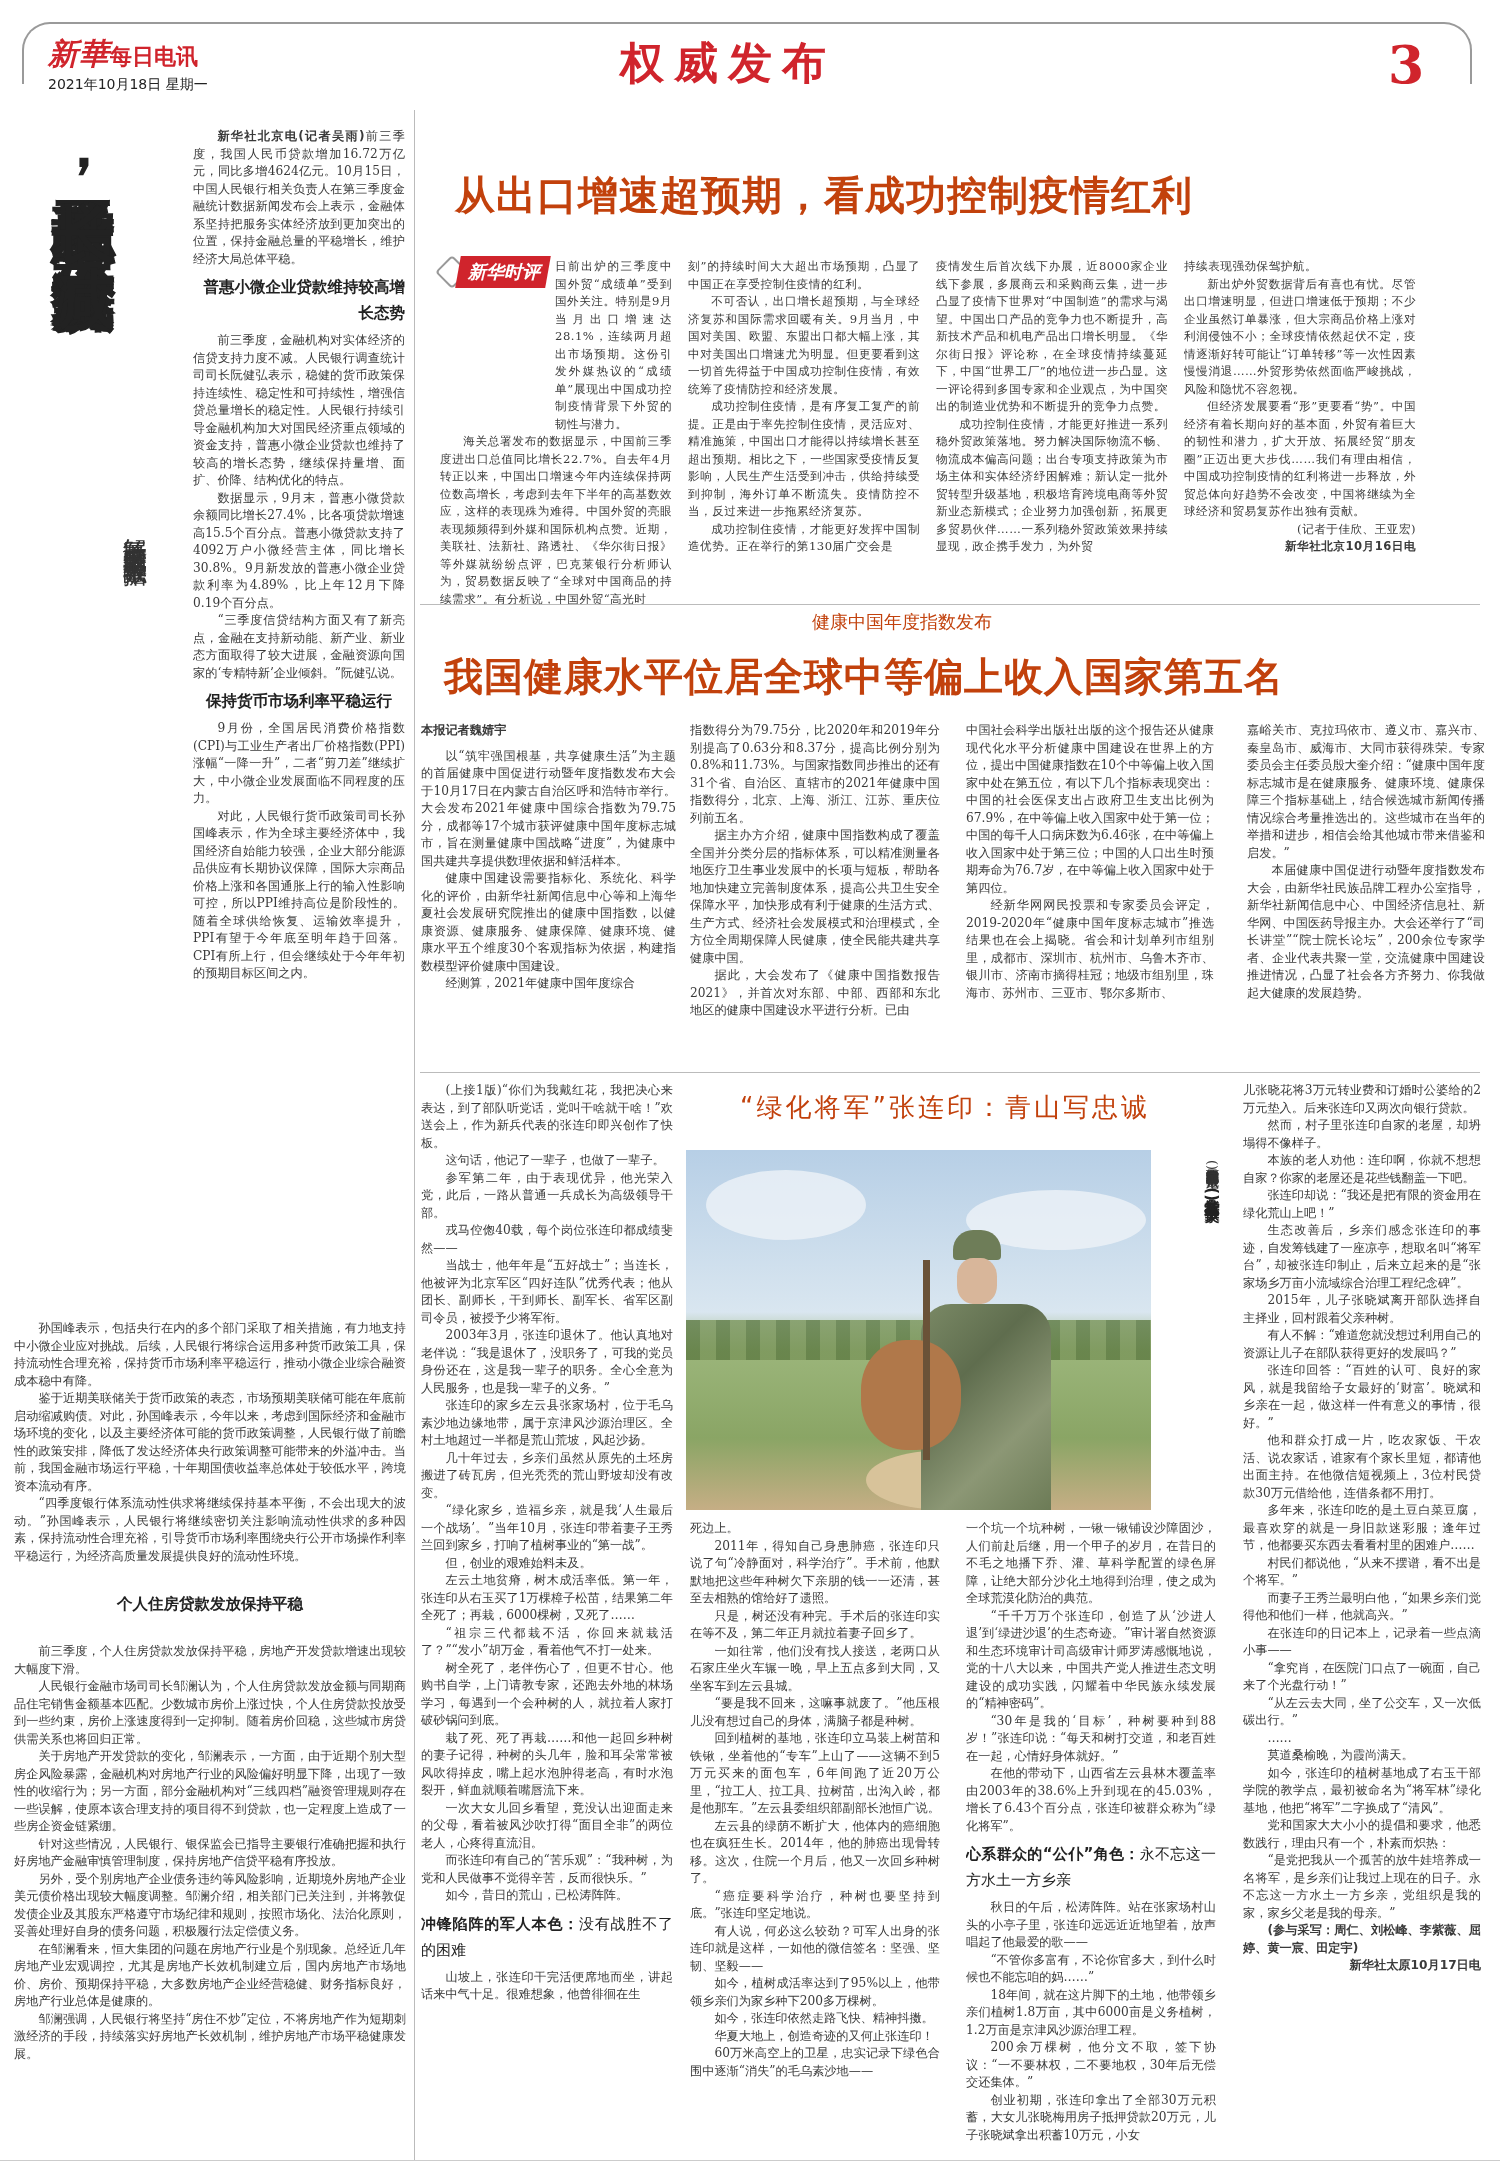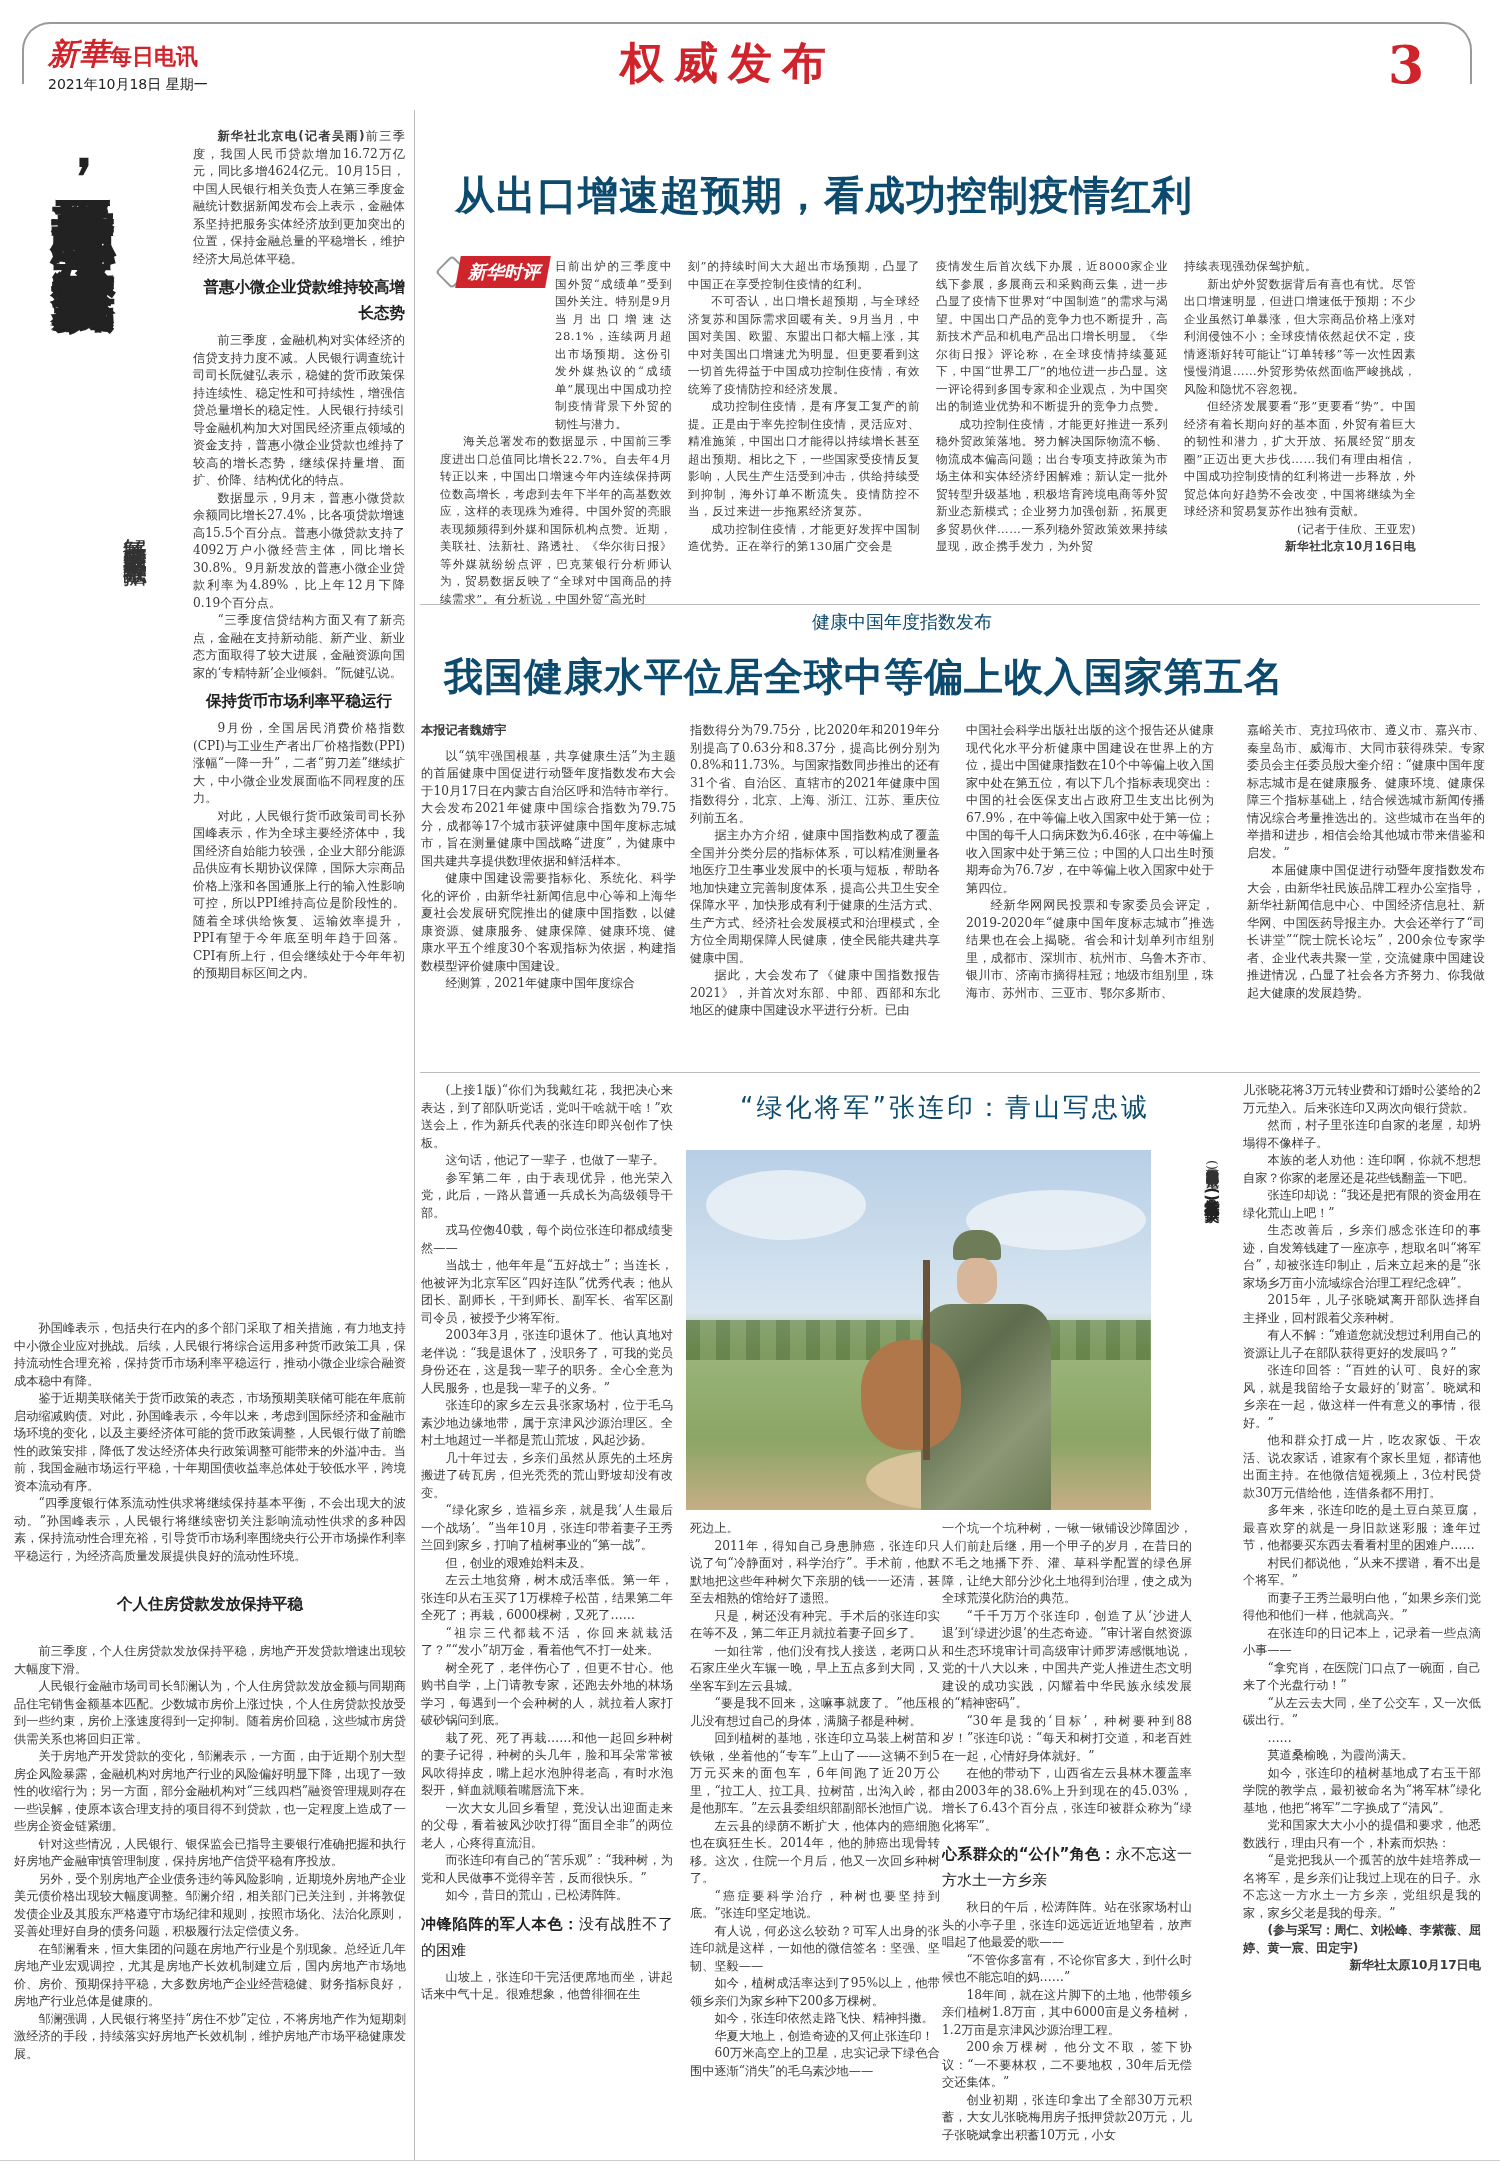--- a/index.html
+++ b/index.html
@@ -9,21 +9,21 @@
 .logo small{font-style:normal;font-size:22px;letter-spacing:0}
 .date{position:absolute;left:48px;top:76px;font-family:"DejaVu Sans",sans-serif;font-size:14px;color:#222}
 .section-title{position:absolute;left:620px;top:34px;color:#d0242c;font-weight:bold;font-size:44px;letter-spacing:10px}
 .page-no{position:absolute;left:1388px;top:34px;color:#d0242c;font-weight:bold;font-size:52px}
 .col{position:absolute;font-size:12.2px;line-height:17.5px;text-align:justify;color:#3a3a3a}
 .col p{text-indent:2em}
 .col p.noi{text-indent:0}
 .sub{font-family:"DejaVu Sans",sans-serif;font-weight:bold;font-size:15.5px;line-height:26px;color:#222;margin:6px 0}
 .vhead{position:absolute;left:42px;top:150px;width:80px;font-family:"DejaVu Serif",serif;font-weight:bold;font-size:64px;line-height:75px;color:#222;writing-mode:vertical-rl}
 .vsub{position:absolute;left:120px;top:520px;font-family:"DejaVu Sans",sans-serif;font-size:24px;line-height:30px;color:#333;writing-mode:vertical-rl;letter-spacing:2px}
-.h1{position:absolute;font-family:"DejaVu Serif",serif;font-weight:bold;color:#0c4a6e;white-space:nowrap}
+.h1{position:absolute;font-family:"DejaVu Serif",serif;font-weight:bold;color:#c2410c;white-space:nowrap}
 .badge{position:absolute;left:440px;top:256px;width:110px;height:32px}
 .badge .bg{position:absolute;left:18px;top:0;width:90px;height:32px;background:#d0242c;transform:skewX(-10deg)}
 .badge .txt{position:absolute;left:28px;top:4px;color:#fff;font-family:"DejaVu Sans",sans-serif;font-weight:bold;font-style:italic;font-size:18px}
 .badge .pen{position:absolute;left:0;top:4px;width:24px;height:24px;border:2px solid #999;border-radius:4px;transform:rotate(45deg)}
 .rule{position:absolute;background:#bbb}
 .byline{font-family:"DejaVu Sans",sans-serif;font-weight:bold}
 .photo{position:absolute;left:686px;top:1150px;width:465px;height:360px;overflow:hidden;background:linear-gradient(#b7cfe6 0%,#d9e6f0 45%,#9bb57a 56%,#8aa565 80%,#c6ae85 100%)}
 .photo .cloud{position:absolute;background:#eef3f8;border-radius:50%;opacity:.8}
 .photo .trees{position:absolute;left:0;top:170px;width:100%;height:40px;background:repeating-linear-gradient(90deg,#5d7a42 0 14px,#7a955a 14px 30px);opacity:.8}
 .photo .person{position:absolute;left:175px;top:80px;width:130px;height:280px}
@@ -182,21 +182,21 @@
   <p>回到植树的基地，张连印立马装上树苗和铁锹，坐着他的“专车”上山了——这辆不到5万元买来的面包车，6年间跑了近20万公里，“拉工人、拉工具、拉树苗，出沟入岭，都是他那车。”左云县委组织部副部长池恒广说。</p>
   <p>左云县的绿荫不断扩大，他体内的癌细胞也在疯狂生长。2014年，他的肺癌出现骨转移。这次，住院一个月后，他又一次回乡种树了。</p>
   <p>“癌症要科学治疗，种树也要坚持到底。”张连印坚定地说。</p>
   <p>有人说，何必这么较劲？可军人出身的张连印就是这样，一如他的微信签名：坚强、坚韧、坚毅——</p>
   <p>如今，植树成活率达到了95%以上，他带领乡亲们为家乡种下200多万棵树。</p>
   <p>如今，张连印依然走路飞快、精神抖擞。</p>
   <p>华夏大地上，创造奇迹的又何止张连印！</p>
   <p>60万米高空上的卫星，忠实记录下绿色合围中逐渐“消失”的毛乌素沙地——</p>
 </div>
 
-<div class="col" style="left:942px;top:1520px;width:250px;height:640px;overflow:hidden">
+<div class="col" style="left:966px;top:1520px;width:250px;height:640px;overflow:hidden">
   <p class="noi">一个坑一个坑种树，一锹一锹铺设沙障固沙，人们前赴后继，用一个甲子的岁月，在昔日的不毛之地播下乔、灌、草科学配置的绿色屏障，让绝大部分沙化土地得到治理，使之成为全球荒漠化防治的典范。</p>
   <p>“千千万万个张连印，创造了从‘沙进人退’到‘绿进沙退’的生态奇迹。”审计署自然资源和生态环境审计司高级审计师罗涛感慨地说，党的十八大以来，中国共产党人推进生态文明建设的成功实践，闪耀着中华民族永续发展的“精神密码”。</p>
   <p>“30年是我的‘目标’，种树要种到88岁！”张连印说：“每天和树打交道，和老百姓在一起，心情好身体就好。”</p>
   <p>在他的带动下，山西省左云县林木覆盖率由2003年的38.6%上升到现在的45.03%，增长了6.43个百分点，张连印被群众称为“绿化将军”。</p>
   <div class="sub" style="font-size:15px"><span>心系群众的“公仆”角色：</span><span style="font-weight:normal;font-family:'DejaVu Serif',serif">永不忘这一方水土一方乡亲</span></div>
   <p>秋日的午后，松涛阵阵。站在张家场村山头的小亭子里，张连印远远近近地望着，放声唱起了他最爱的歌——</p>
   <p>“不管你多富有，不论你官多大，到什么时候也不能忘咱的妈……”</p>
   <p>18年间，就在这片脚下的土地，他带领乡亲们植树1.8万亩，其中6000亩是义务植树，1.2万亩是京津风沙源治理工程。</p>
   <p>200余万棵树，他分文不取，签下协议：“一不要林权，二不要地权，30年后无偿交还集体。”</p>
   <p>创业初期，张连印拿出了全部30万元积蓄，大女儿张晓梅用房子抵押贷款20万元，儿子张晓斌拿出积蓄10万元，小女</p>

